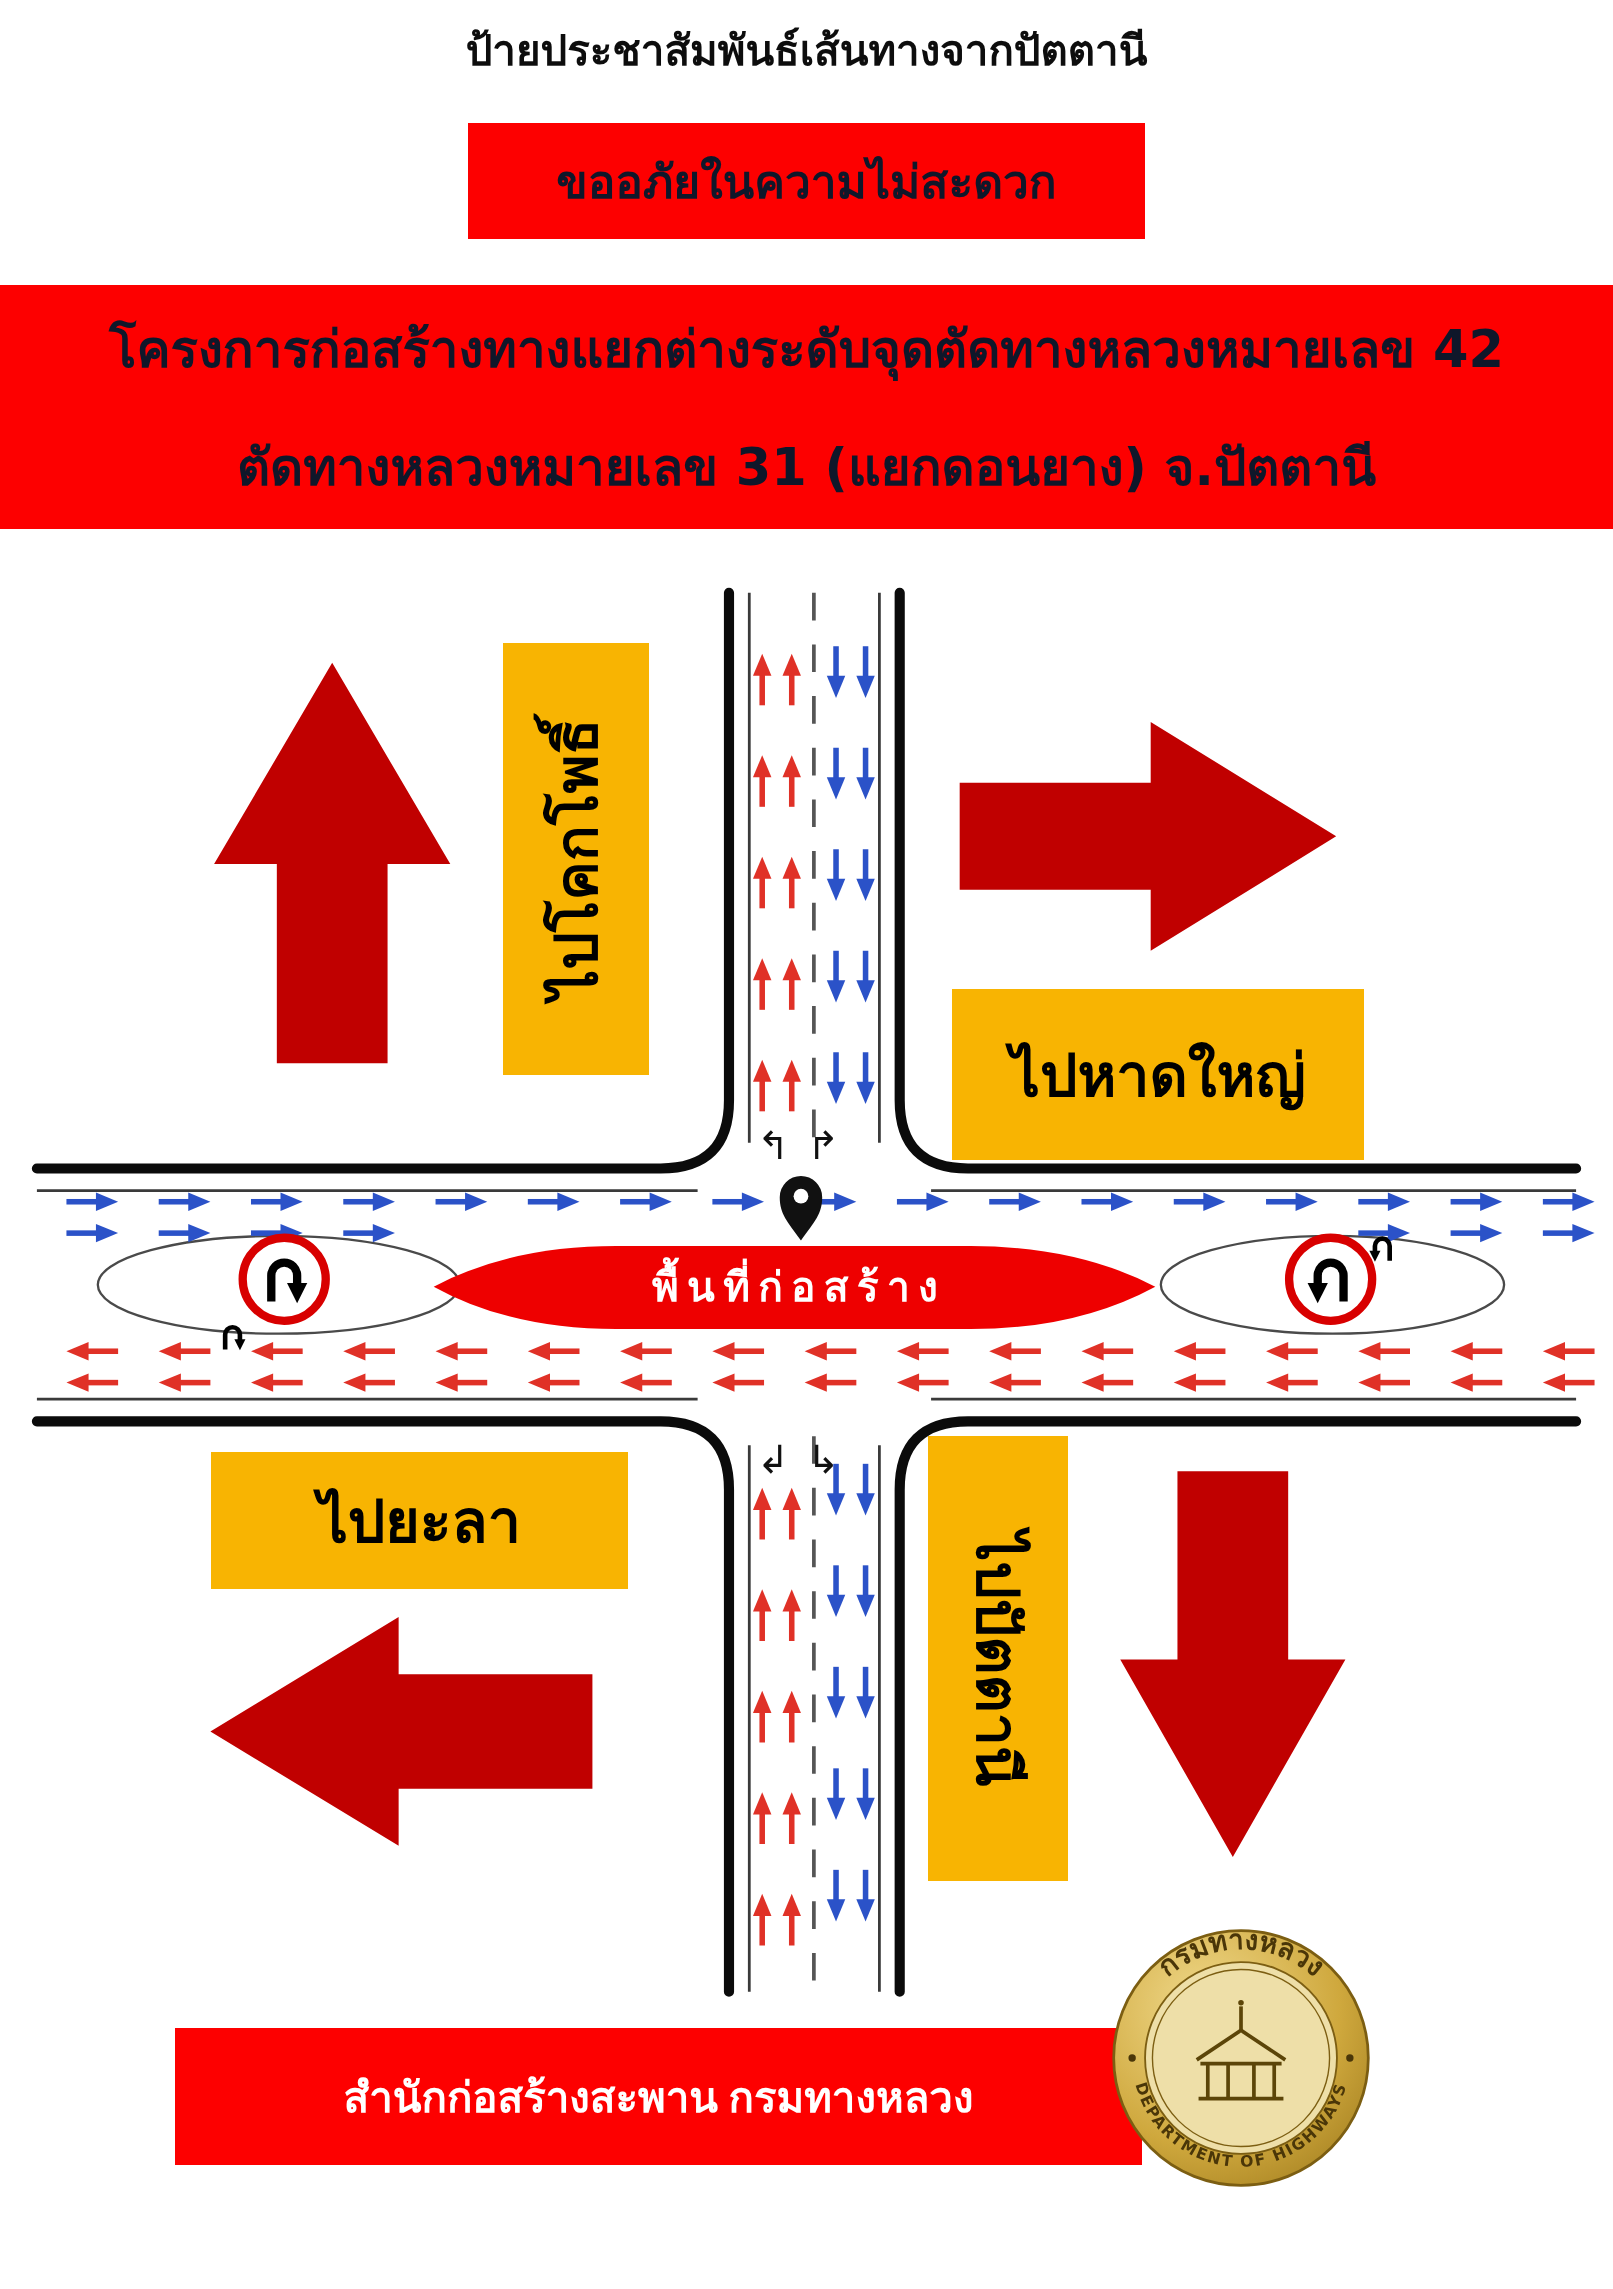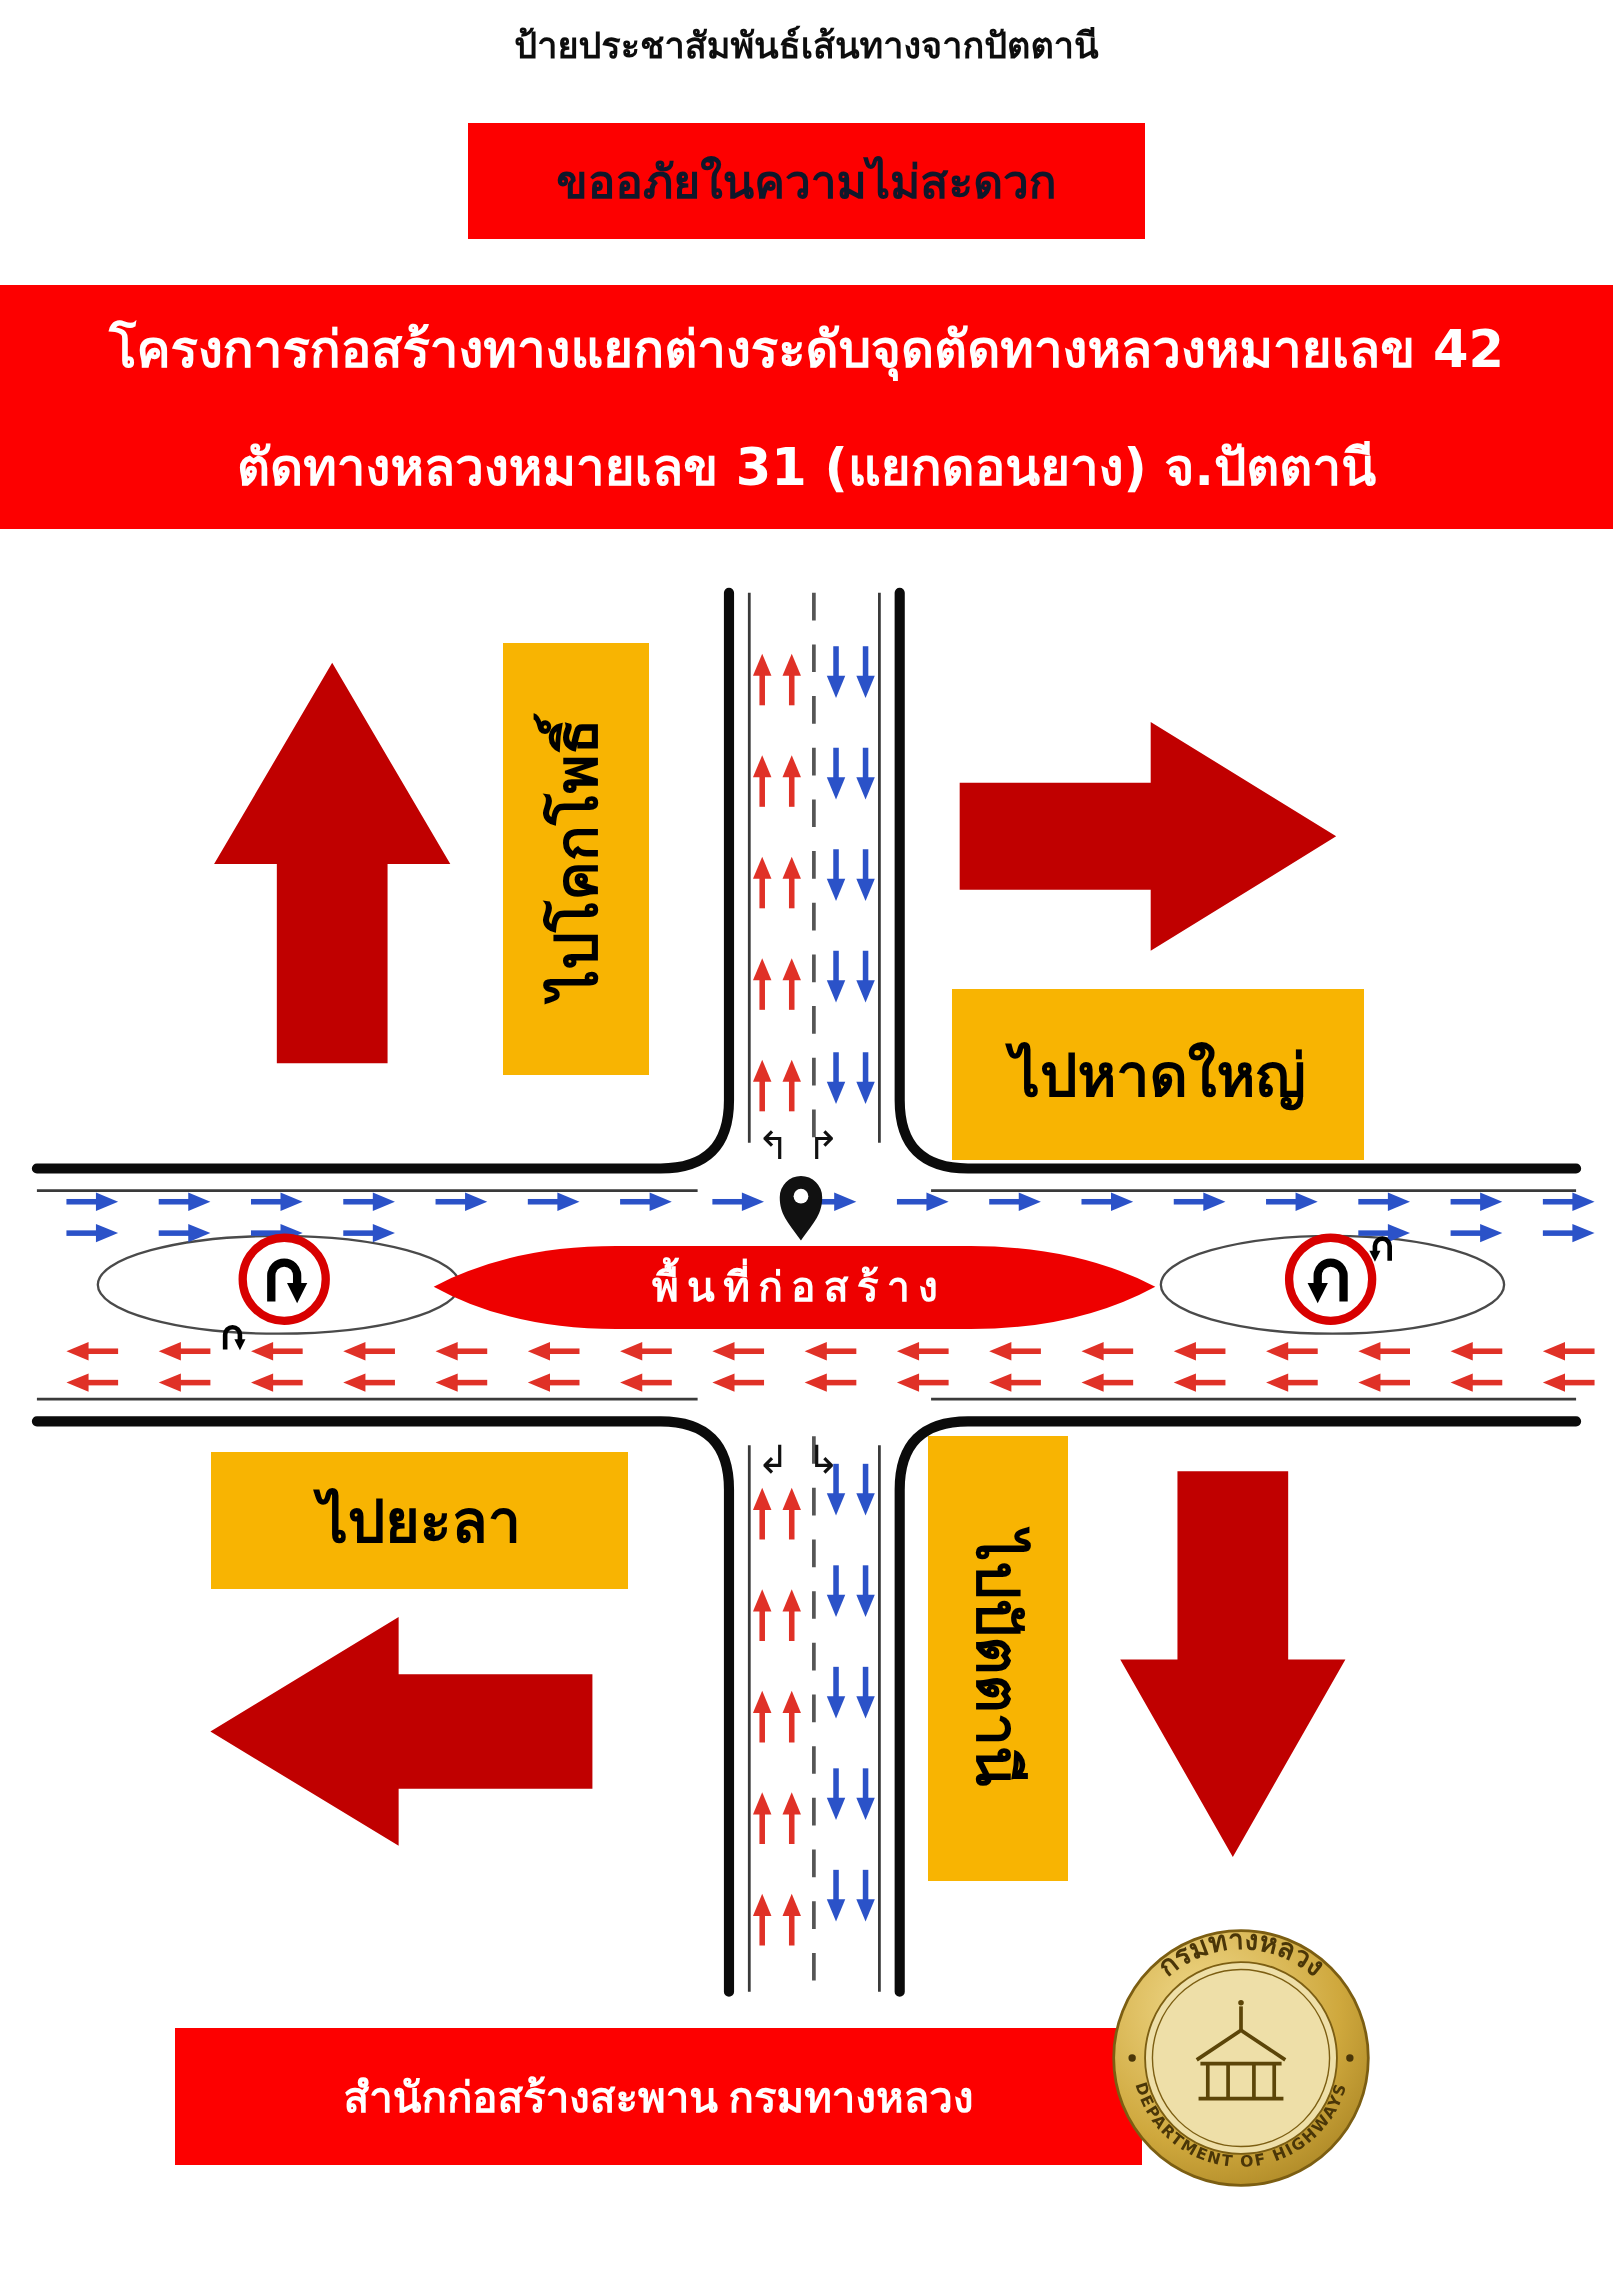--- a/index.html
+++ b/index.html
@@ -6,26 +6,26 @@
     --red:#fd0000;
     --crimson:#c00000;
     --yellow:#f8b402;
     --ink:#0d0d0d;
   }
   html,body{margin:0;padding:0;background:#fff;}
   body{font-family:"DejaVu Sans","Liberation Sans",sans-serif;color:var(--ink);}
   .poster{position:relative;width:1613px;height:2290px;background:#fff;overflow:hidden;}
   svg.diagram{position:absolute;left:0;top:0;width:1613px;height:2290px;}
   .title{position:absolute;left:0;right:0;top:16.6px;text-align:center;
-         font-size:36px;font-weight:bold;color:var(--ink);}
+         font-size:42px;font-weight:bold;color:var(--ink);}
   .apology{position:absolute;left:468px;top:123px;width:677px;height:116px;
            background:var(--red);color:#0f172a;font-size:46px;font-weight:bold;
            display:flex;align-items:center;justify-content:center;}
   .project{position:absolute;left:0;top:285px;width:1613px;height:244px;
-           background:var(--red);color:#ffffff;font-weight:bold;font-size:51px;
+           background:var(--red);color:#0f172a;font-weight:bold;font-size:51px;
            display:flex;flex-direction:column;justify-content:center;gap:37px;text-align:center;}
   .dirlabel{position:absolute;background:var(--yellow);color:#000;font-weight:bold;
             display:flex;align-items:center;justify-content:center;}
   .dirlabel span{font-size:59px;font-weight:bold;white-space:nowrap;}
   .label-north{left:503px;top:643px;width:146px;height:432px;}
   .label-north span{transform:rotate(-90deg);}
   .label-east{left:952px;top:989px;width:412px;height:171px;}
   .label-west{left:211px;top:1452px;width:417px;height:137px;}
   .label-south{left:928px;top:1436px;width:140px;height:445px;}
   .label-south span{transform:rotate(90deg);}

